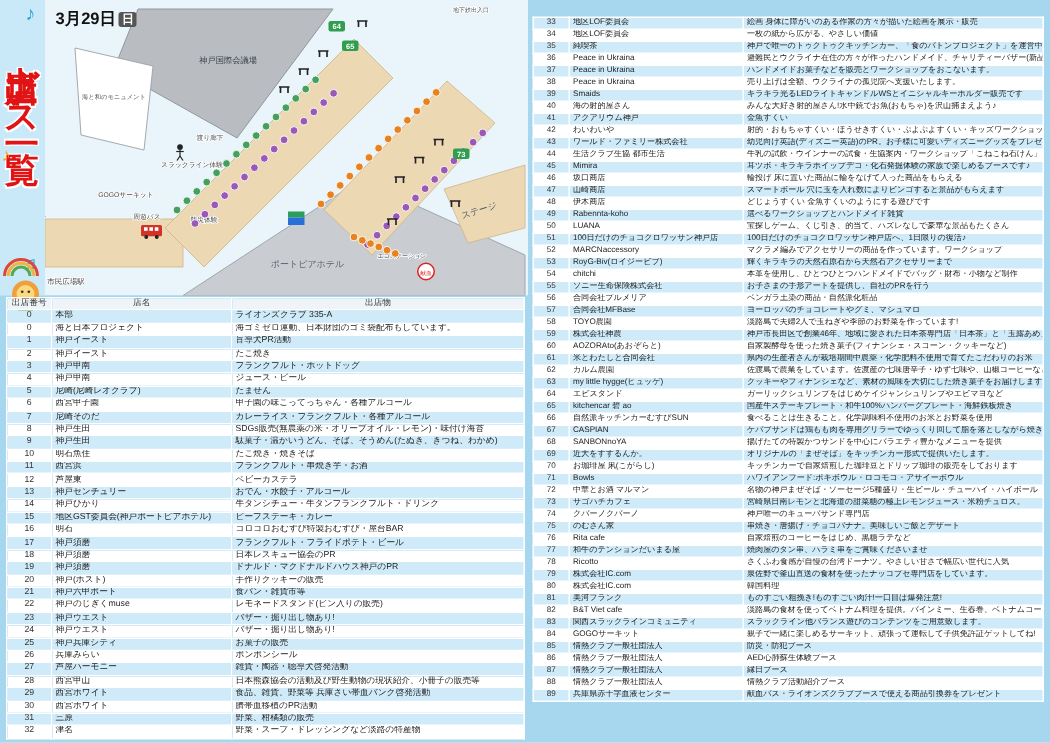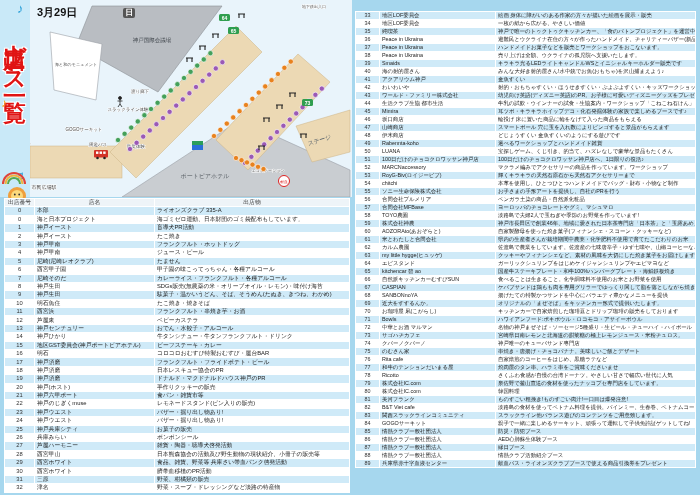--- a/index.html
+++ b/index.html
@@ -11,21 +11,21 @@
   #mapsvg{position:absolute;left:0;top:0;}
   .title-strip{position:absolute;left:0;top:0;width:30px;height:197px;background:#c9e9f8;}
   .vtitle{position:absolute;left:2px;top:26px;writing-mode:vertical-rl;font-size:23px;line-height:26px;
           font-weight:bold;color:#e01414;letter-spacing:1px;
           text-shadow:1px 1px 0 #fff,-1px -1px 0 #fff,1px -1px 0 #fff,-1px 1px 0 #fff;}
   .note{position:absolute;font-weight:bold;}
   .n1{left:17px;top:1px;color:#2aa0d8;font-size:13px;}
   .n2{left:1px;top:96px;color:#f5a623;font-size:12px;}
   .n3{left:15px;top:168px;color:#2aa0d8;font-size:13px;}
   .date{position:absolute;left:37px;top:5px;display:flex;align-items:center;
-        font-size:11px;font-weight:bold;color:#111;gap:44px;}
+        font-size:11px;font-weight:bold;color:#111;}
   .date .day{margin-left:2px;font-size:8px;background:#555;color:#fff;border-radius:2px;
              padding:1px 2px;line-height:8px;}
   .mascot{position:absolute;left:1px;top:168px;}
 
   
   .tablebox{position:absolute;}
   .tablebox.left{left:4px;top:198px;width:346px;}
   .tablebox.right{left:355px;top:11px;width:341px;}
   table{width:100%;border-collapse:collapse;table-layout:fixed;}
   th,td{border:1px solid #fff;font-weight:normal;color:#222;

